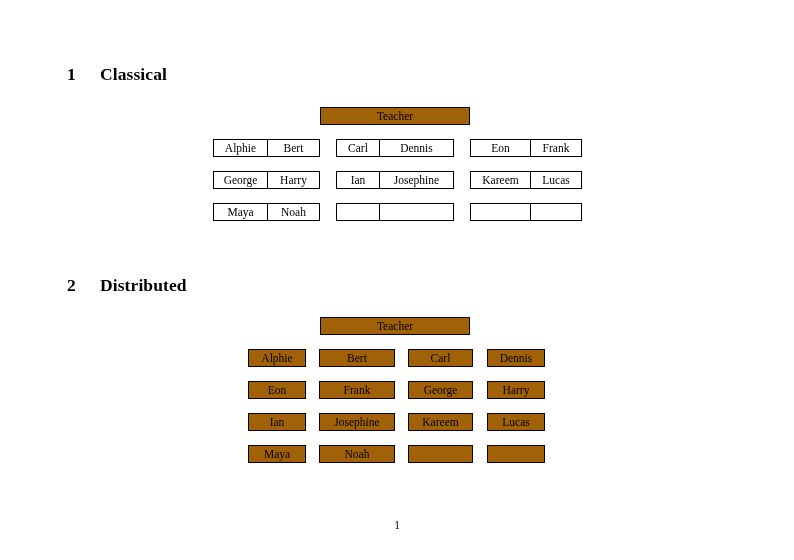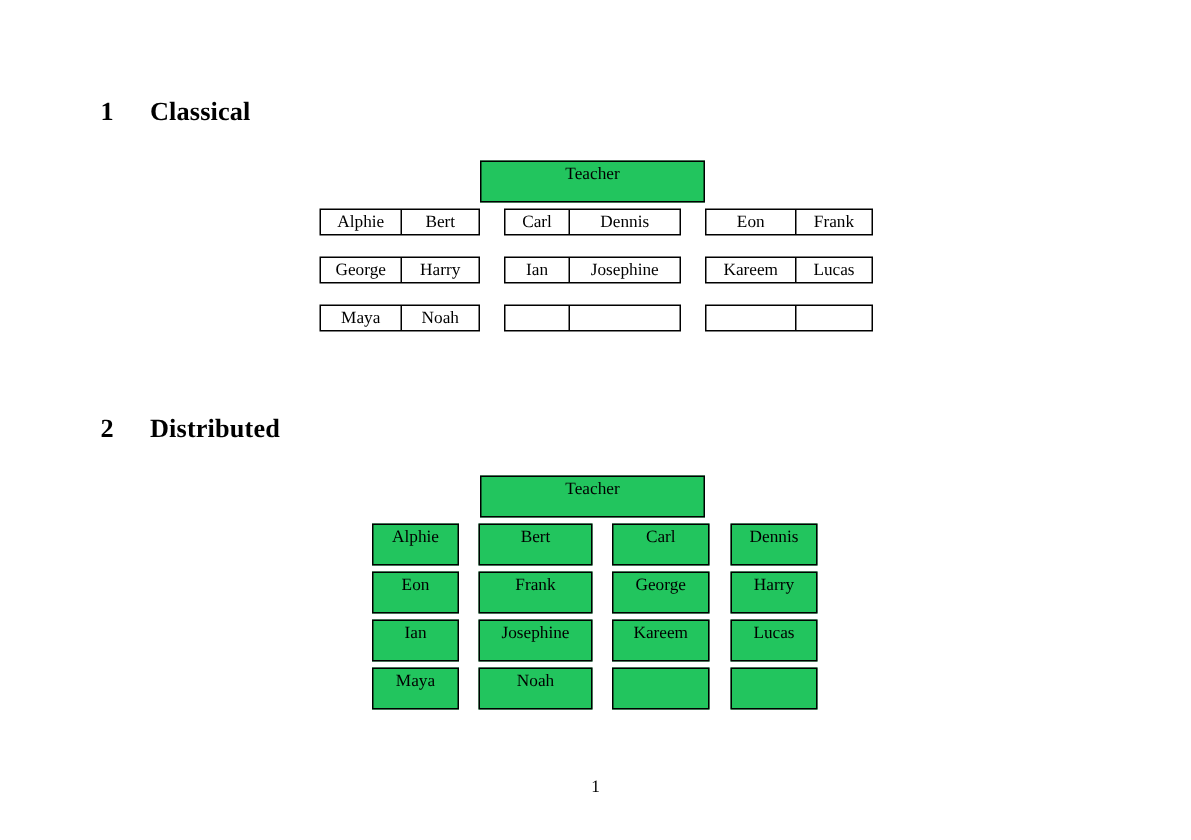--- a/index.html
+++ b/index.html
@@ -45,27 +45,27 @@
   }
 
   #heading-classical   { left: 67px; top: 66px; width: 300px; height: 20px; }
   #heading-distributed { left: 67px; top: 277px; width: 300px; height: 20px; }
 
   
   .box {
     position: absolute;
     box-sizing: border-box;
     border: 1px solid #000000;
-    height: 28px;
+    height: 18px;
     line-height: 16px;
     font-size: 11.5px;
     text-align: center;
     white-space: nowrap;
     overflow: hidden;
-    background: #22c55e;
+    background: #a16207;
   }
 
   
   .pair {
     position: absolute;
     box-sizing: border-box;
     border: 1px solid #000000;
     height: 18px;
     display: flex;
     background: #ffffff;

